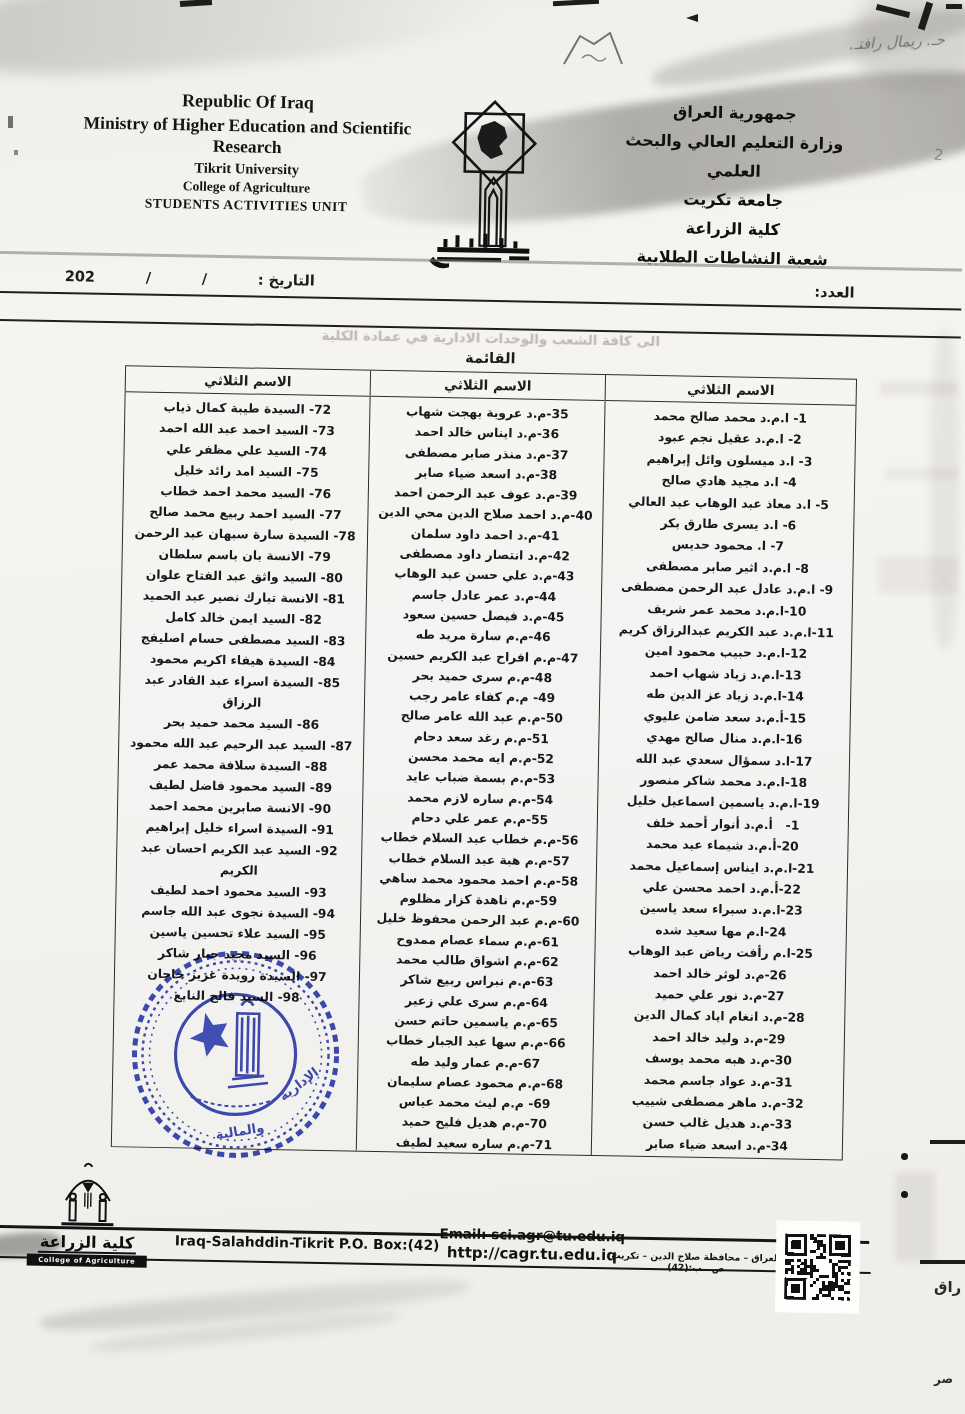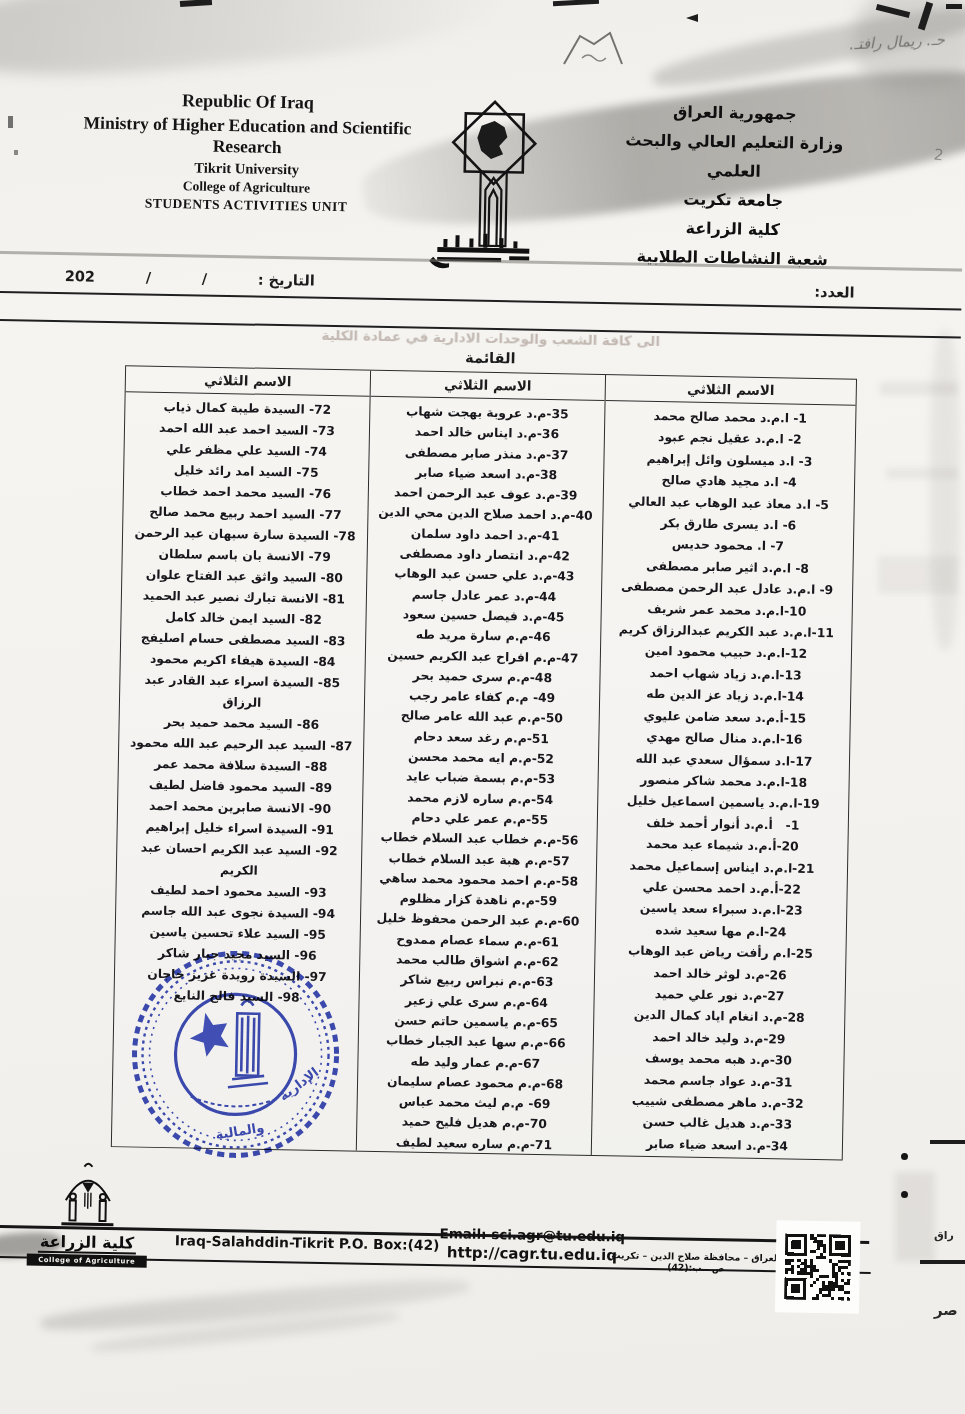--- a/index.html
+++ b/index.html
@@ -461,15 +461,15 @@
   </svg>
   <div class="handwrite" style="left:735px;top:36px;width:210px;">حـ. ريمال رافتـ.</div>
   <div class="pencil2" style="left:934px;top:146px;">2</div>
   <div class="mark" style="left:8px;top:116px;width:5px;height:12px;opacity:.6;"></div>
   <div class="mark" style="left:14px;top:150px;width:4px;height:5px;opacity:.5;"></div>
 
   <div class="mark" style="left:930px;top:1140px;width:35px;height:4px;"></div>
   <div class="dot" style="left:901px;top:1153px;"></div>
   <div class="dot" style="left:901px;top:1191px;"></div>
   <div class="mark" style="left:920px;top:1260px;width:45px;height:4px;"></div>
-  <div class="frag" style="left:934px;top:1229px;font-size:11px;">راق</div>
-  <div class="frag" style="left:934px;top:1301px;font-size:15px;">صر</div>
+  <div class="frag" style="left:934px;top:1278px;font-size:15px;">راق</div>
+  <div class="frag" style="left:934px;top:1372px;font-size:12px;">صر</div>
 </div>
 
 </body></html>

